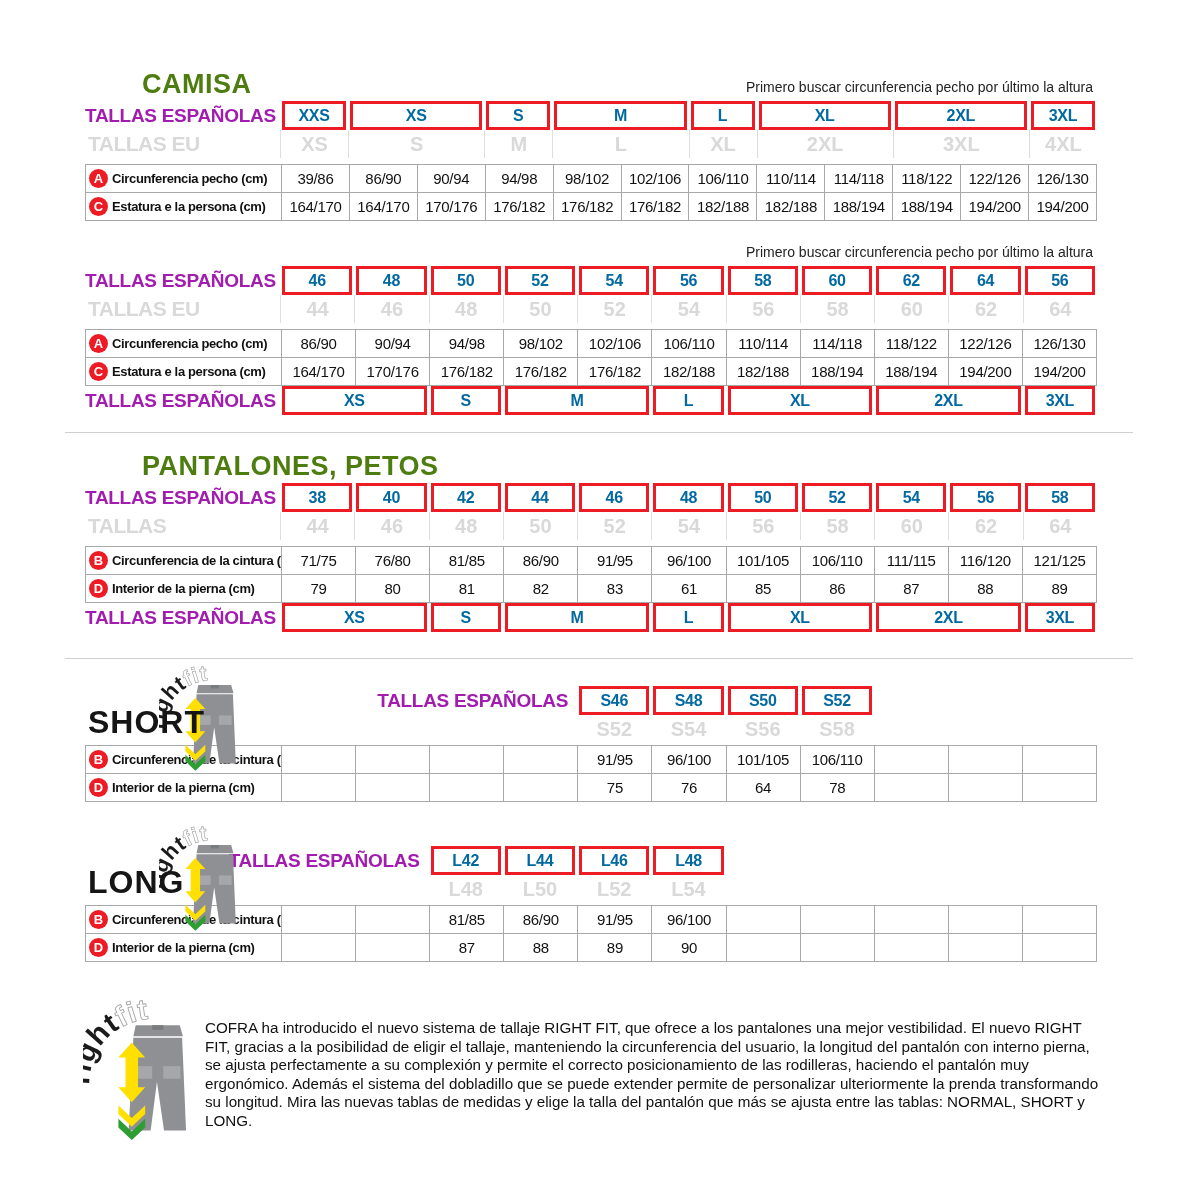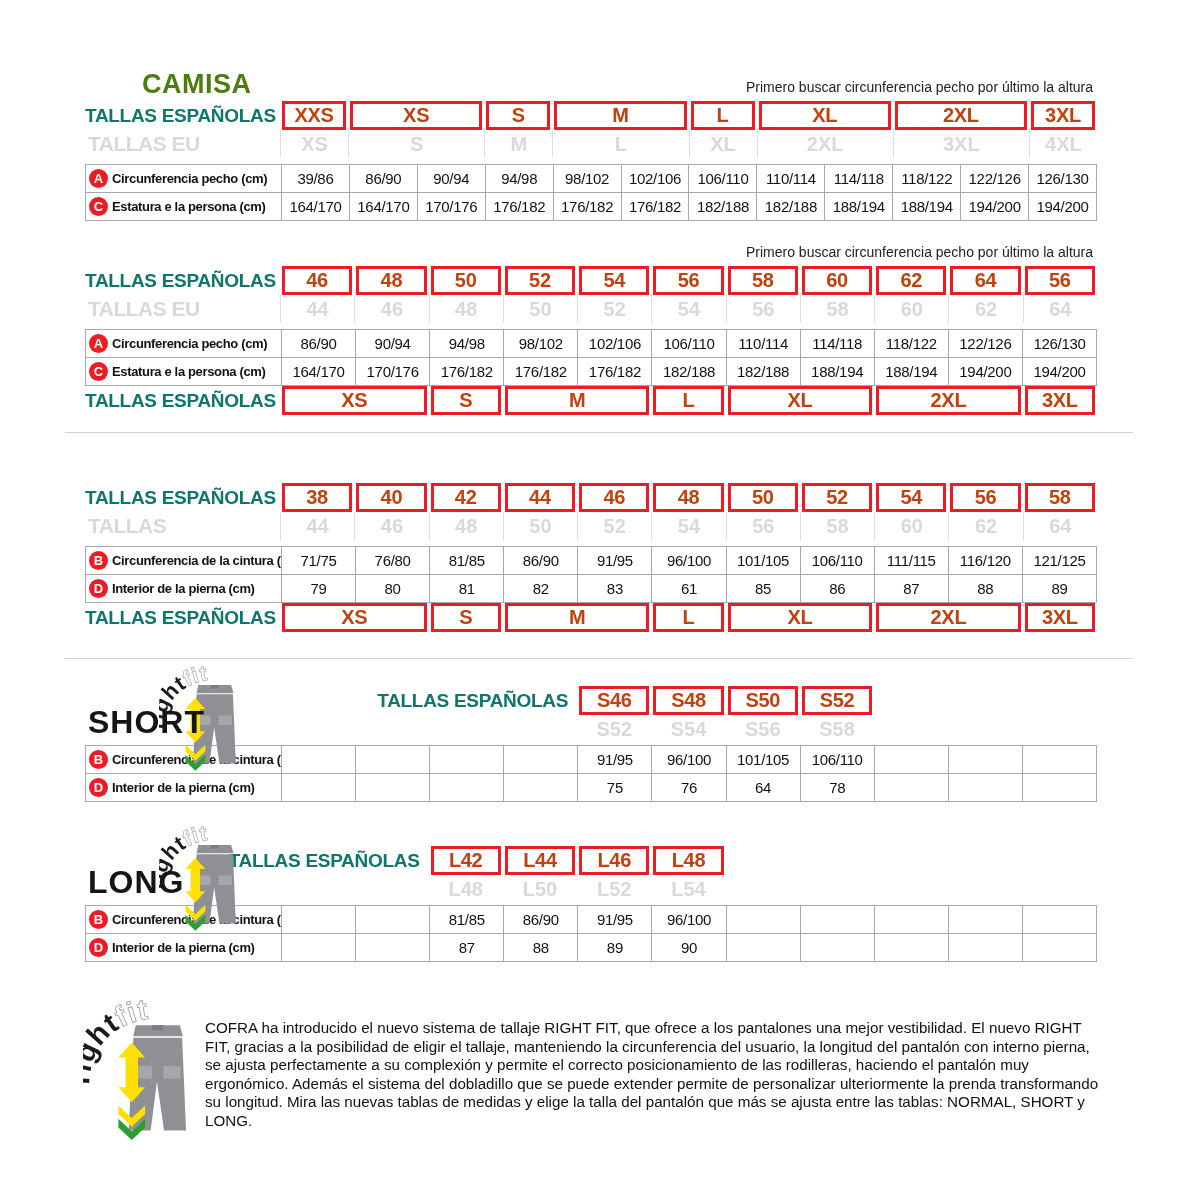--- a/index.html
+++ b/index.html
@@ -14,24 +14,24 @@
   #sec-short{top:686px;}
   #sec-long{top:846px;}
   #sec-rightfit{top:985px;height:150px;}
   .titlebar{position:relative;height:30px;margin-bottom:1px;}
   .sec-title{position:absolute;left:9px;bottom:0;font-size:27px;font-weight:bold;color:#4d7c0f;
              letter-spacing:.5px;white-space:nowrap;margin-left:48px;}
   .t-note{position:absolute;right:4px;bottom:5px;font-size:14px;color:#222;white-space:nowrap;}
   .trow{display:grid;}
   .es-row{height:29px;}
   .eu-row{height:28px;}
-  .es-label{font-size:19px;font-weight:bold;color:#0f766e;text-align:right;padding-right:9px;
+  .es-label{font-size:19px;font-weight:bold;color:#a21caf;text-align:right;padding-right:9px;
             line-height:29px;letter-spacing:-.3px;white-space:nowrap;overflow:visible;}
   .size-box{border:3px solid #ed1c24;margin:0 2px;display:flex;align-items:center;justify-content:center;
-            font-size:20px;font-weight:bold;color:#c2410c;background:#fff;letter-spacing:-.3px;}
+            font-size:16px;font-weight:bold;color:#0369a1;background:#fff;letter-spacing:-.3px;}
   .eu-label{font-size:21px;font-weight:bold;color:#d9d9d9;padding-left:3px;line-height:28px;
             letter-spacing:-.5px;white-space:nowrap;}
   .eu-cell{display:flex;align-items:center;justify-content:center;font-size:20px;font-weight:bold;
            color:#d9d9d9;border-left:1px solid #dedede;}
   .eu-cell.vgray{border-left:none;}
   .measure-block{margin-top:6px;border:1px solid #a8a8a8;background:#fff;}
   .variant .measure-block{margin-top:2px;}
   .m-row{height:27px;}
   .m-row + .m-row{border-top:1px solid #a8a8a8;}
   .m-label{display:flex;align-items:center;gap:4px;padding-left:3px;overflow:hidden;}
@@ -203,20 +203,21 @@
           <div class="size-box" style="grid-column: span 2;">2XL</div>
           <div class="size-box" style="grid-column: span 1;">3XL</div>
         </div>
       </div>
   </div>
 
   <div class="divider" style="top:432px"></div>
 
   <div class="sec" id="sec-pantalones">
     <div class="titlebar">
+      <div class="sec-title">PANTALONES, PETOS</div>
     </div>
     <div>
         <div class="trow es-row" style="grid-template-columns: 195px repeat(11, 1fr);">
           <div class="es-label">TALLAS ESPAÑOLAS</div>
           <div class="size-box" style="grid-column: span 1;">38</div>
           <div class="size-box" style="grid-column: span 1;">40</div>
           <div class="size-box" style="grid-column: span 1;">42</div>
           <div class="size-box" style="grid-column: span 1;">44</div>
           <div class="size-box" style="grid-column: span 1;">46</div>
           <div class="size-box" style="grid-column: span 1;">48</div>

